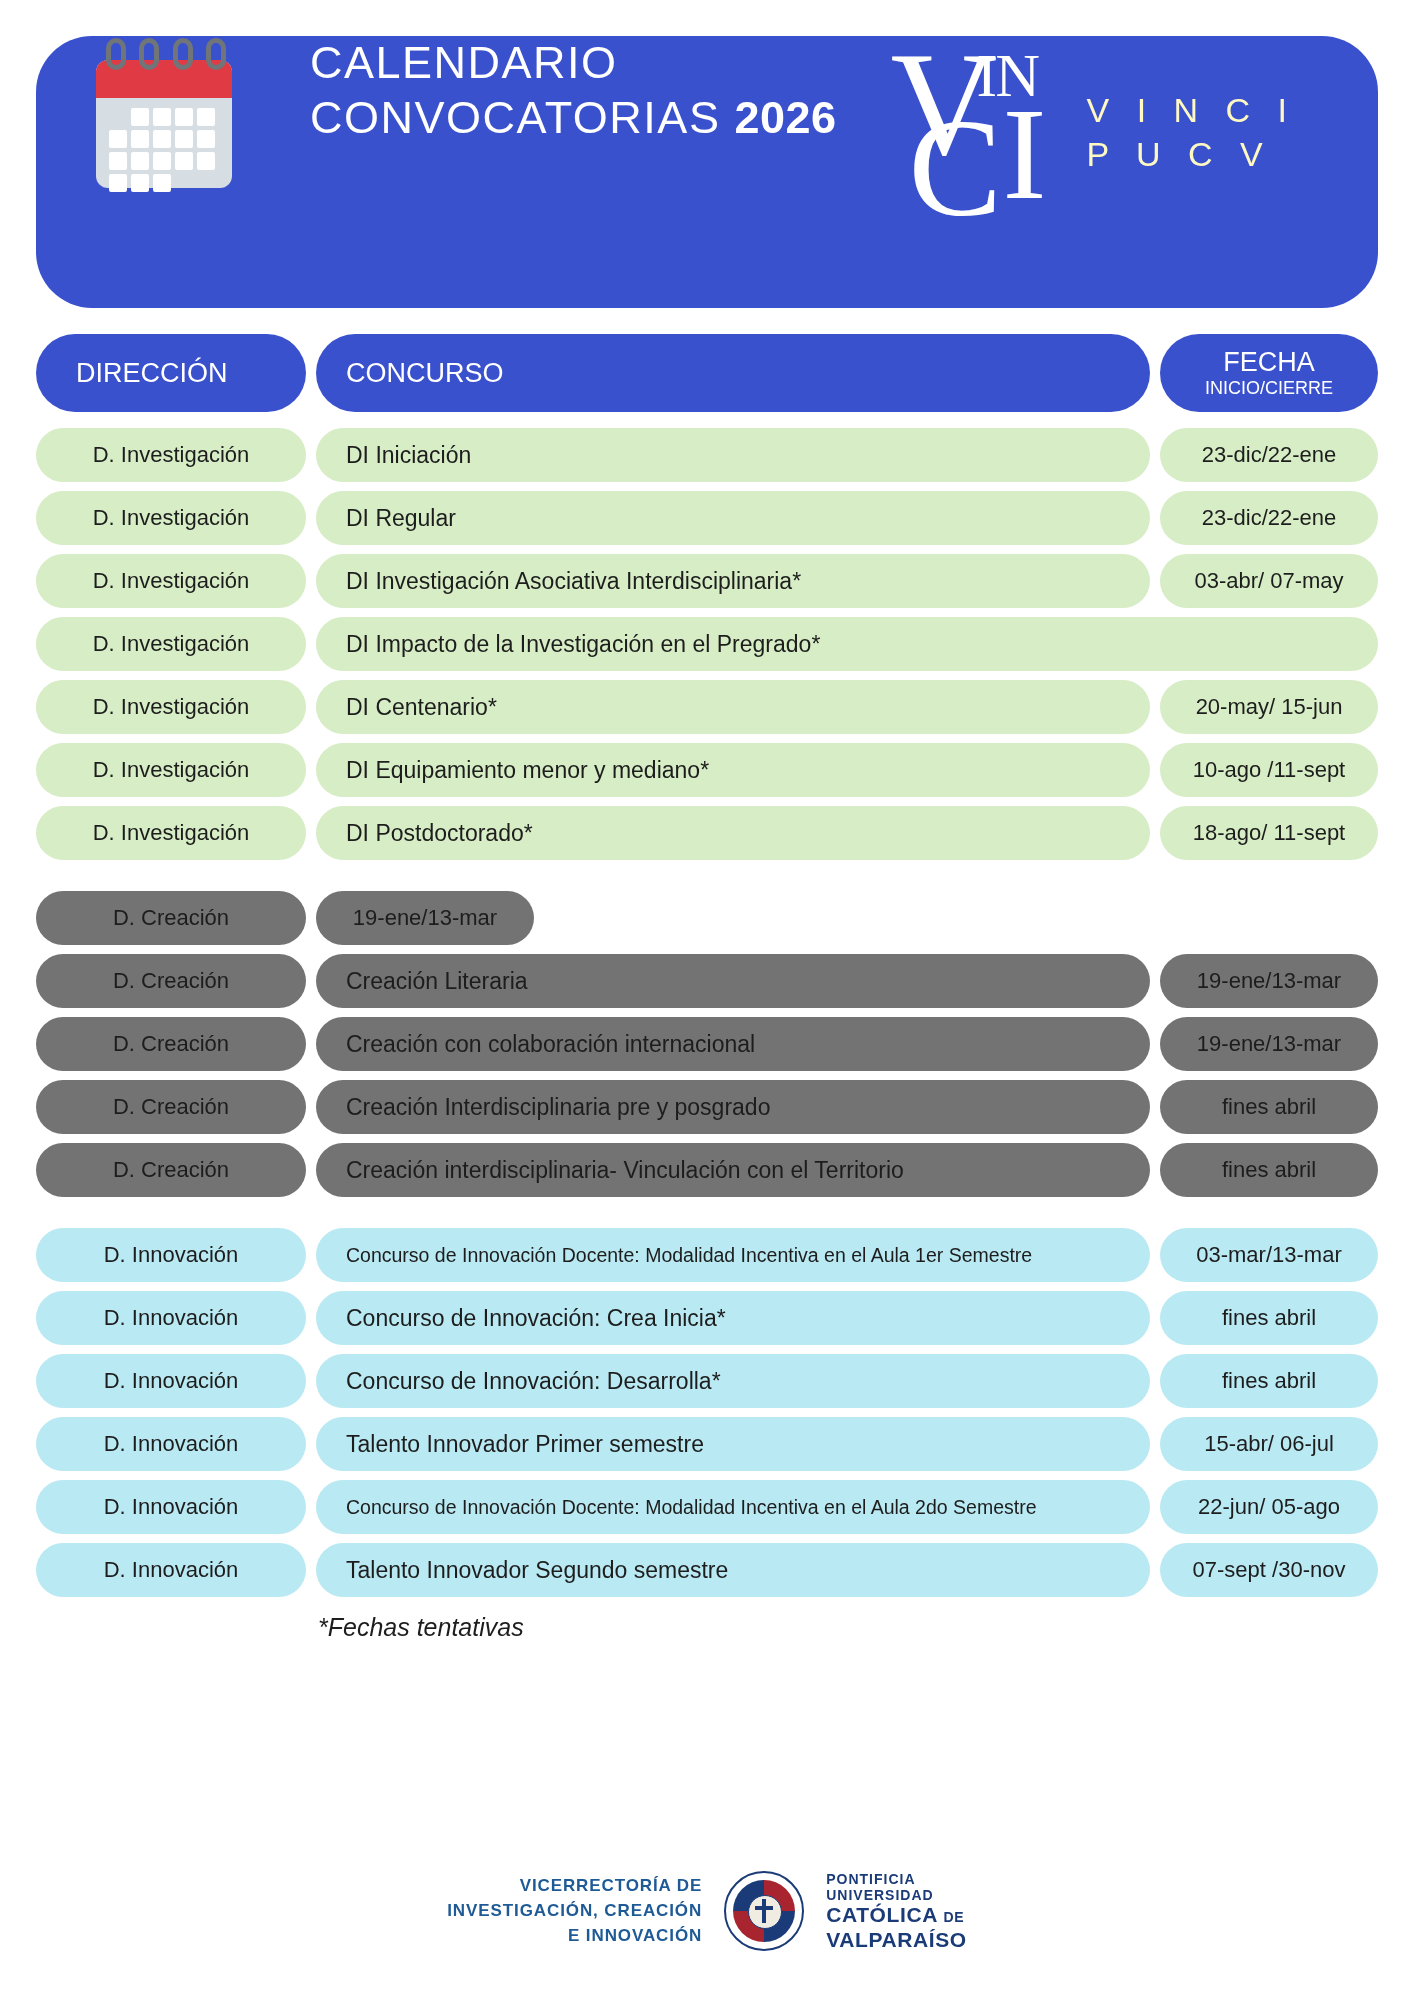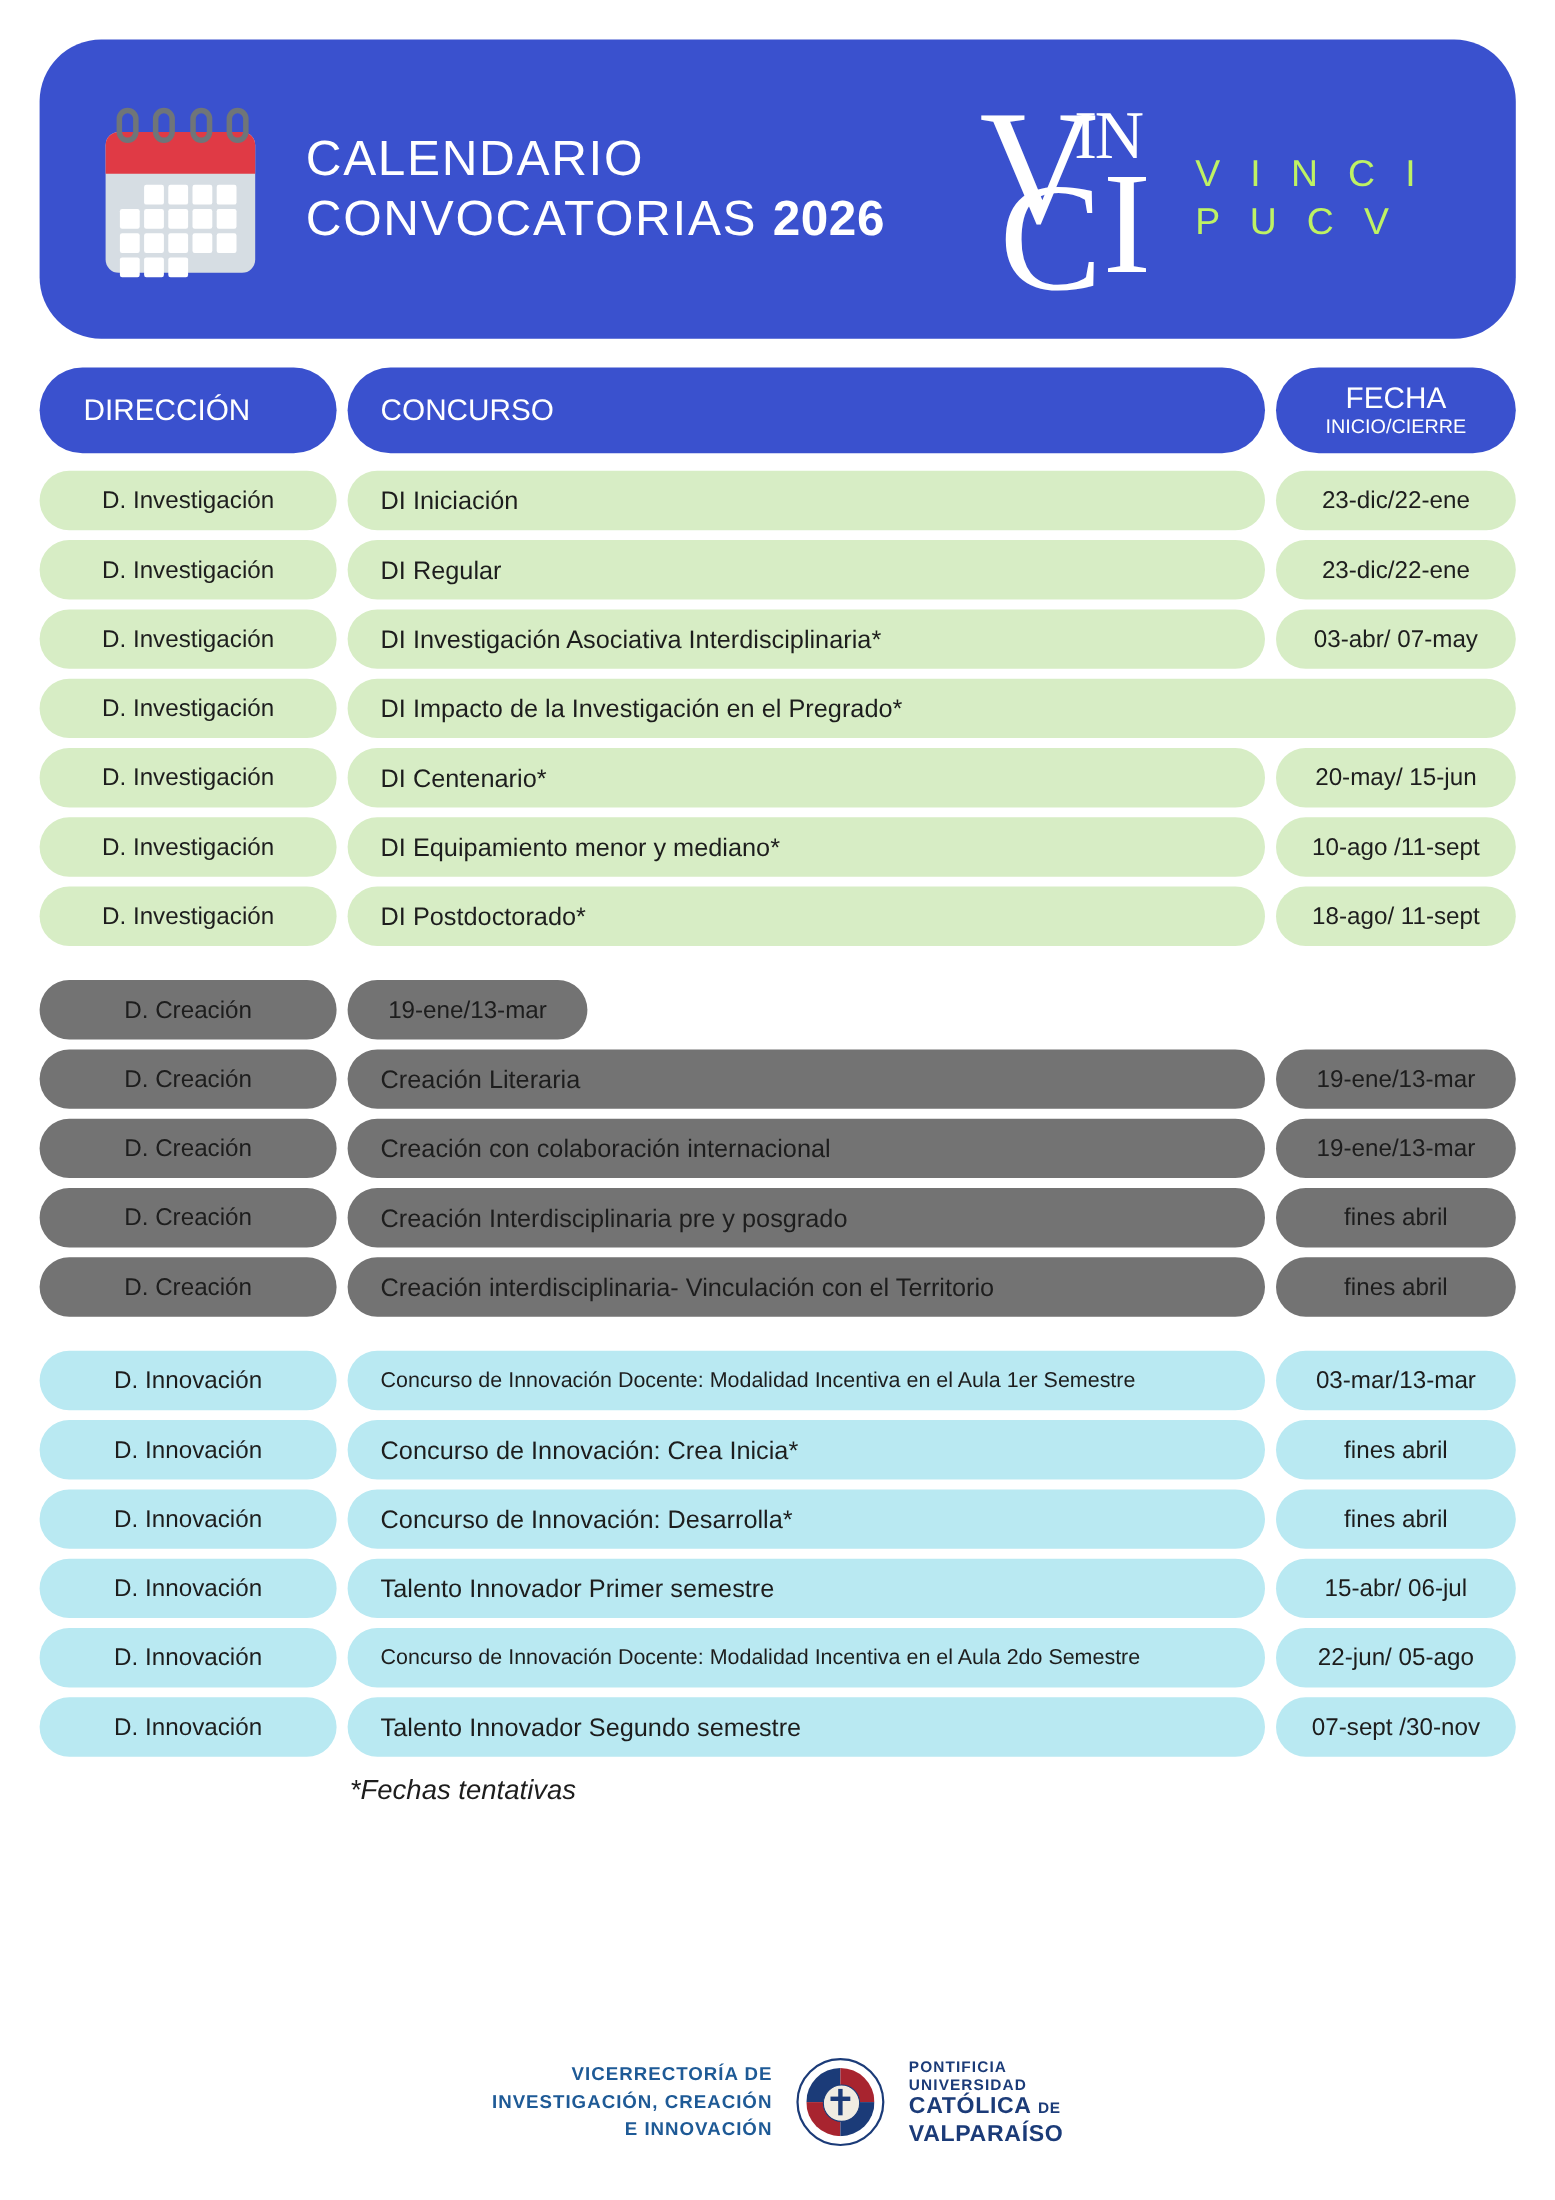--- a/index.html
+++ b/index.html
@@ -15,24 +15,25 @@
     overflow: hidden;
   }
 
   
   .header {
     margin: 36px 36px 0 36px;
     height: 272px;
     background: #3a51ce;
     border-radius: 56px;
     display: flex;
-    align-items: center;
+    align-items: flex-start;
     position: relative;
     box-sizing: border-box;
     padding: 0 40px 0 52px;
+    gap: 32px;
   }
 
   .cal-icon {
     width: 152px;
     height: 152px;
     position: relative;
     flex: 0 0 auto;
   }
   .cal-body {
     position: absolute;
@@ -129,21 +130,21 @@
     line-height: 1;
   }
   .vinci-mark .m-i2 {
     position: absolute;
     left: 112px; top: 52px;
     font-size: 132px;
     line-height: 1;
   }
   .vinci-words {
     margin-left: 6px;
-    color: #bef264;
+    color: #fef9c3;
     font-size: 34px;
     letter-spacing: 9px;
     line-height: 1.28;
     font-weight: 400;
     margin-top: 18px;
   }
 
   
   .table {
     margin: 26px 36px 0 36px;

